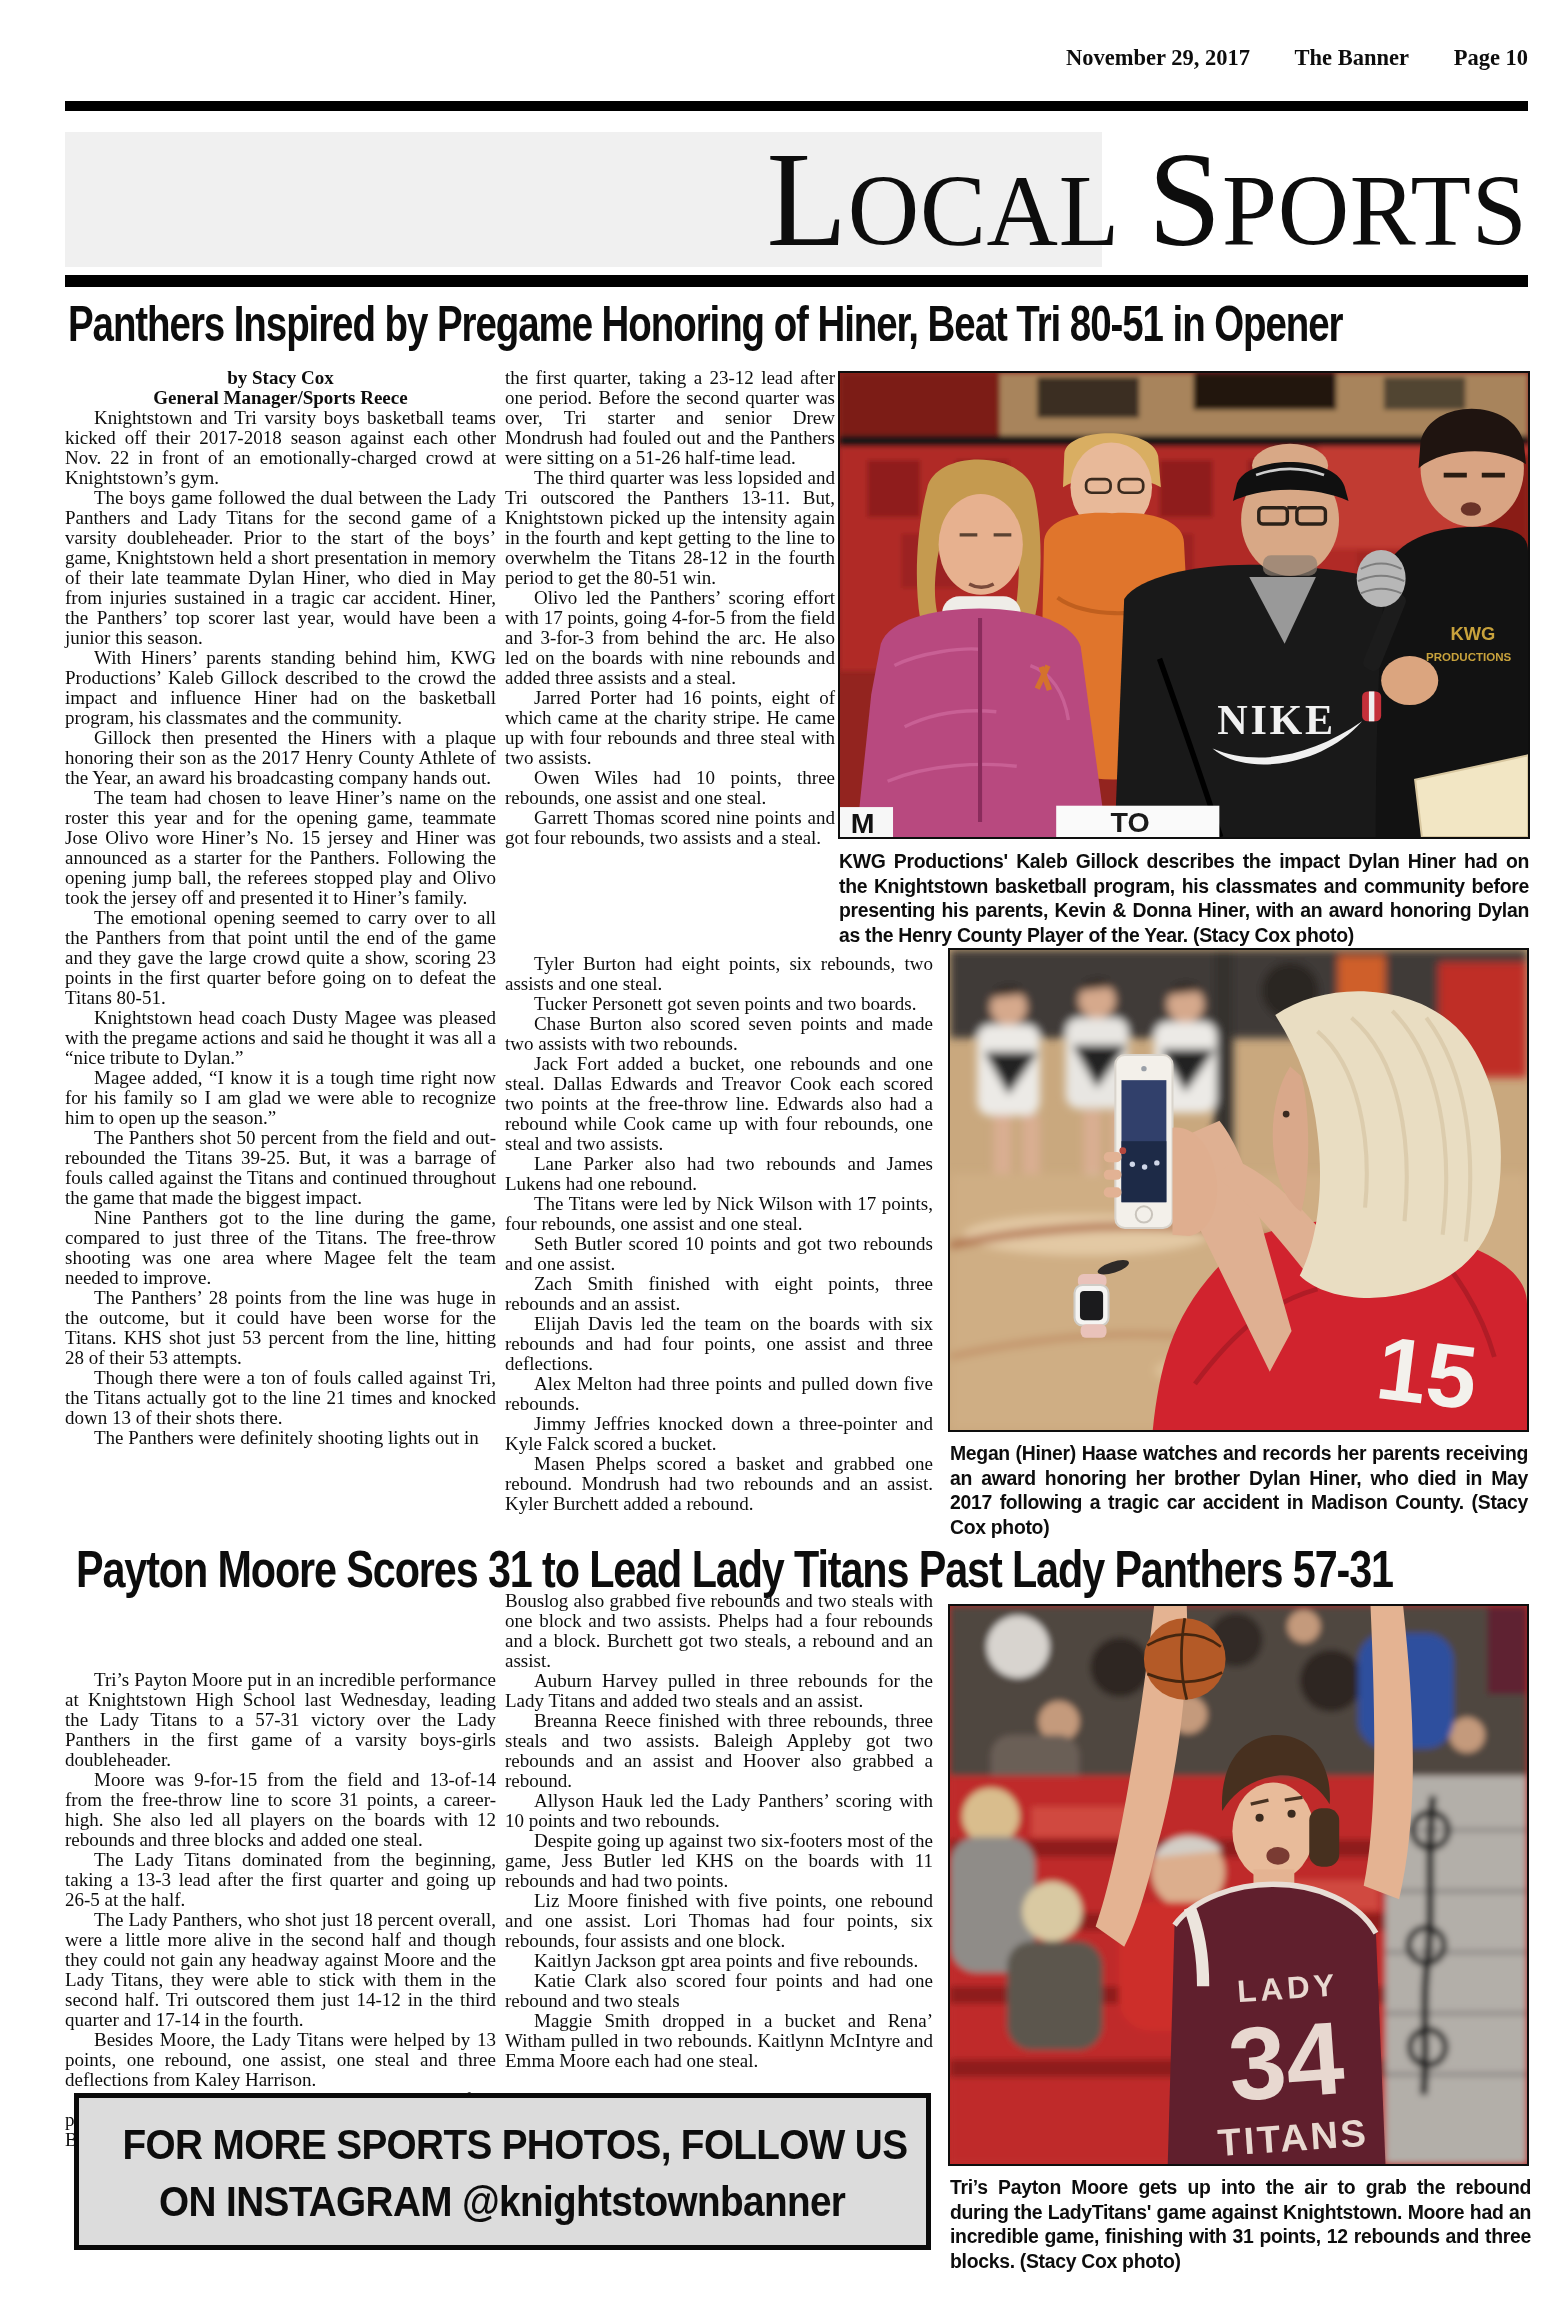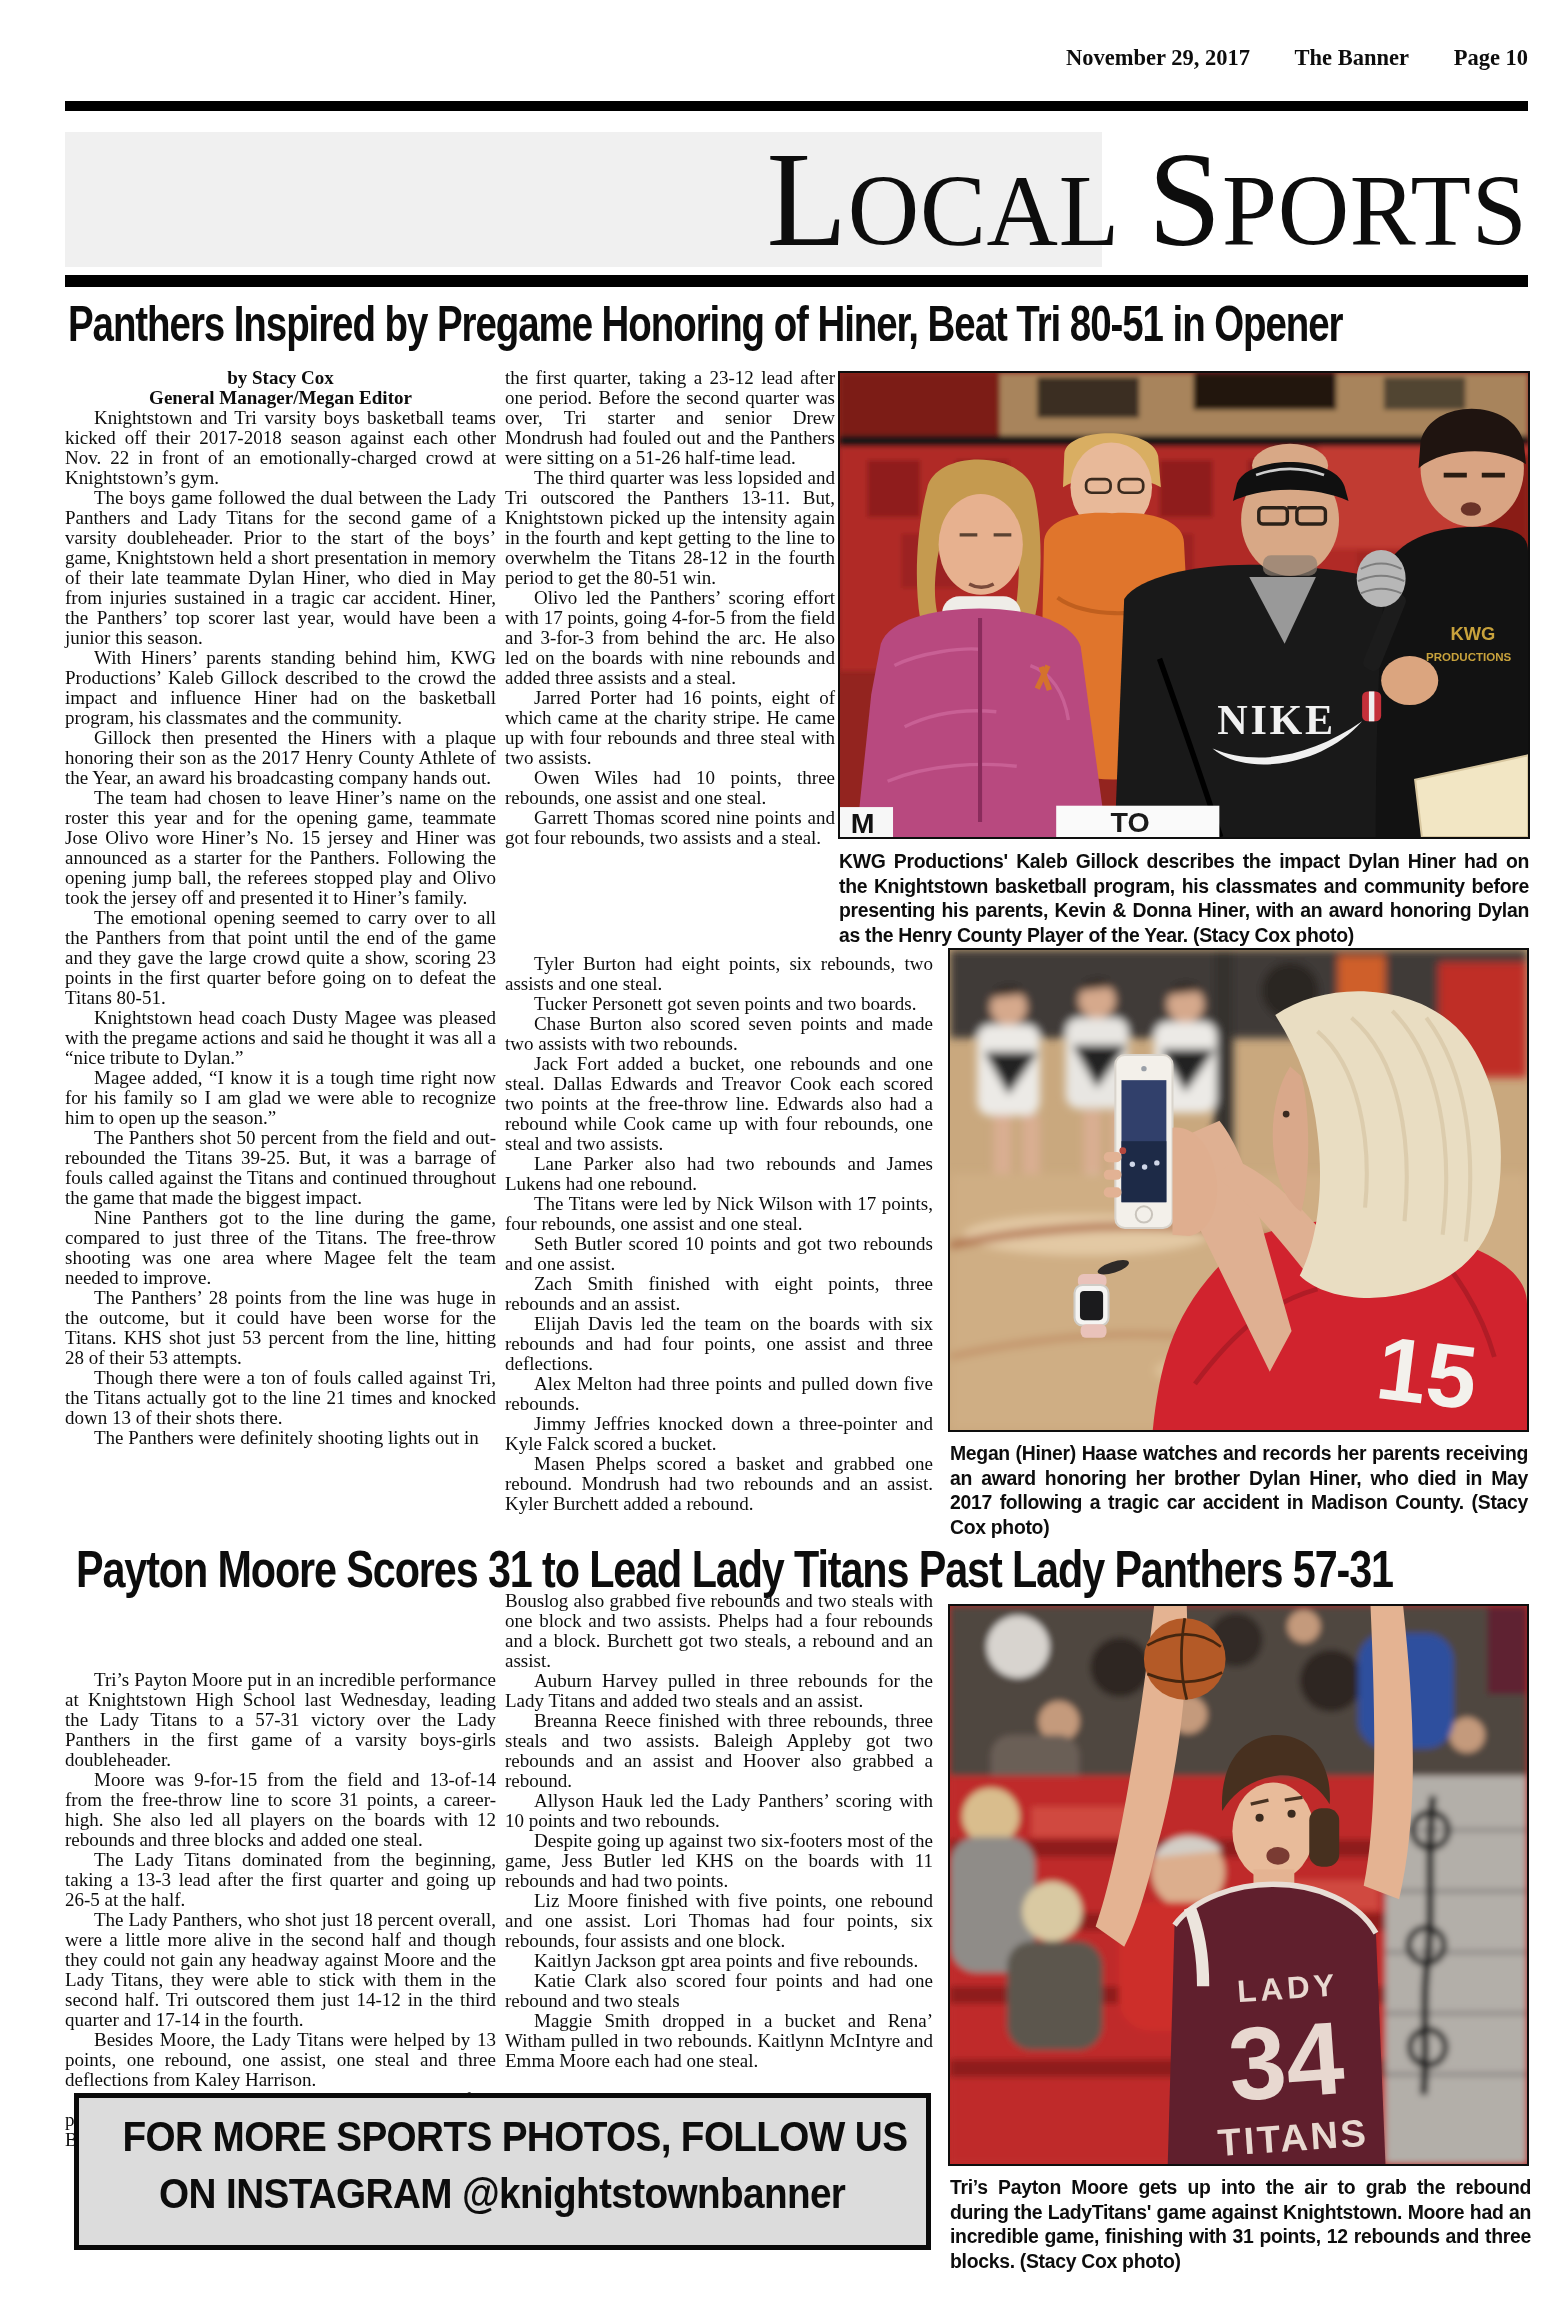--- a/index.html
+++ b/index.html
@@ -42,21 +42,21 @@
   .caption{font-family:"Liberation Sans", sans-serif;font-weight:bold;font-size:19.4px;
            line-height:24.6px;text-align:justify;letter-spacing:-0.3px;}
   #caption1{left:839px;top:849px;width:690px;}
   #caption2{left:950px;top:1441px;width:578px;}
   #caption3{left:950px;top:2175px;width:581px;}
   
   .promo{left:74px;top:2093px;width:857px;height:157px;background:#dcdcdc;
          border:5.5px solid #0a0a0a;box-sizing:border-box;text-align:center;}
   .promo-line{display:inline-block;font-family:"Liberation Sans", sans-serif;font-weight:bold;
               font-size:43px;line-height:57px;letter-spacing:-0.7px;transform:scaleX(.9);white-space:nowrap;}
-  .promo-inner{padding-top:10px;}
+  .promo-inner{padding-top:18px;}
 </style>
 </head>
 <body>
 
 <div class="page">
 
   <div class="abs top-header">
     <span>November 29, 2017</span>
     <span>The Banner</span>
     <span>Page 10</span>
@@ -67,21 +67,21 @@
   <div class="abs mast-box"></div>
   <div class="abs masthead">
     <span class="mast-big">L</span><span class="mast-small">OCAL</span><span class="mast-space"></span><span class="mast-big">S</span><span class="mast-small">PORTS</span>
   </div>
   <div class="abs rule" style="left:65px;top:275px;width:1463px;height:11.6px;"></div>
 
   <div class="abs headline" id="headline1">Panthers Inspired by Pregame Honoring of Hiner, Beat Tri 80-51 in Opener</div>
 
   <div class="abs bodytext" id="a1col1">
     <p class="byline">by Stacy Cox</p>
-    <p class="byline">General Manager/Megan Editor</p>
+    <p class="byline">General Manager/Sports Reece</p>
     <div>
         <p class="para">Knightstown and Tri varsity boys basketball teams kicked off their 2017-2018 season against each other Nov. 22 in front of an emotionally-charged crowd at Knightstown’s gym.</p>
         <p class="para">The boys game followed the dual between the Lady Panthers and Lady Titans for the second game of a varsity doubleheader. Prior to the start of the boys’ game, Knightstown held a short presentation in memory of their late teammate Dylan Hiner, who died in May from injuries sustained in a tragic car accident. Hiner, the Panthers’ top scorer last year, would have been a junior this season.</p>
         <p class="para">With Hiners’ parents standing behind him, KWG Productions’ Kaleb Gillock described to the crowd the impact and influence Hiner had on the basketball program, his classmates and the community.</p>
         <p class="para">Gillock then presented the Hiners with a plaque honoring their son as the 2017 Henry County Athlete of the Year, an award his broadcasting company hands out.</p>
         <p class="para">The team had chosen to leave Hiner’s name on the roster this year and for the opening game, teammate Jose Olivo wore Hiner’s No. 15 jersey and Hiner was announced as a starter for the Panthers. Following the opening jump ball, the referees stopped play and Olivo took the jersey off and presented it to Hiner’s family.</p>
         <p class="para">The emotional opening seemed to carry over to all the Panthers from that point until the end of the game and they gave the large crowd quite a show, scoring 23 points in the first quarter before going on to defeat the Titans 80-51.</p>
         <p class="para">Knightstown head coach Dusty Magee was pleased with the pregame actions and said he thought it was all a “nice tribute to Dylan.”</p>
         <p class="para">Magee added, “I know it is a tough time right now for his family so I am glad we were able to recognize him to open up the season.”</p>
         <p class="para">The Panthers shot 50 percent from the field and out-rebounded the Titans 39-25. But, it was a barrage of fouls called against the Titans and continued throughout the game that made the biggest impact.</p>

